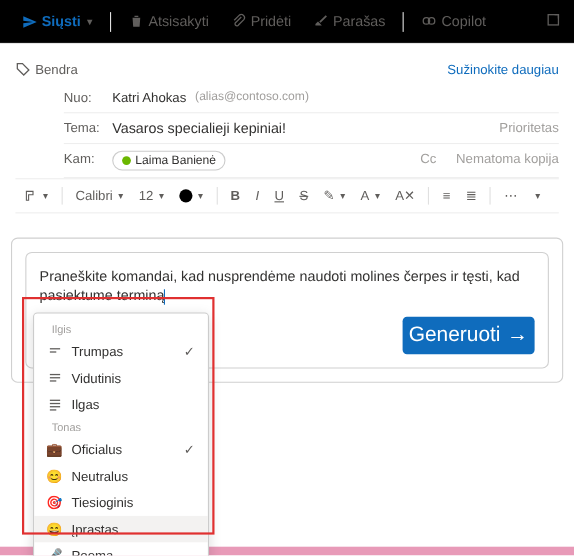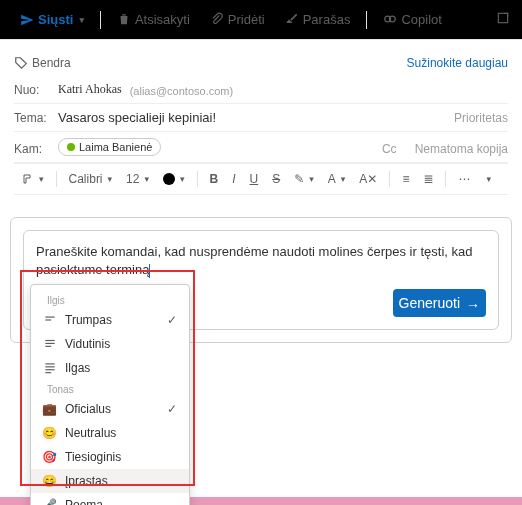--- a/index.html
+++ b/index.html
@@ -11,23 +11,23 @@
 .tb-item svg { fill: #605e5c; width: 14px; height: 14px; }
 .tb-sep { width: 1px; height: 18px; background: #e0e0e0; margin: 0 4px; }
 .chev { font-size: 9px; color: #605e5c; margin-left: 2px; }
 .popout { margin-left: auto; color: #605e5c; cursor: pointer; }
 
 .composer { padding: 10px 14px; }
 .tag-row { display: flex; align-items: center; justify-content: space-between; padding: 6px 0; }
 .tag { display: flex; align-items: center; gap: 4px; color: #605e5c; }
 .learn-link { color: #0f6cbd; cursor: pointer; }
 
-.field-row { display: flex; align-items: flex-end; padding: 6px 0; border-bottom: 1px solid #eee; gap: 8px; }
+.field-row { display: flex; align-items: flex-start; padding: 6px 0; border-bottom: 1px solid #eee; gap: 8px; margin-left: 44px; }
 .field-label { width: 36px; color: #605e5c; font-size: 12px; }
-.from-name { font-weight: 400; font-family: Liberation Serif, serif; }
+.from-name { font-weight: 400; }
 .alias { color: #a19f9d; font-size: 11px; }
 .pill { display: inline-flex; align-items: center; gap: 4px; border: 1px solid #ccc; border-radius: 12px; padding: 2px 8px; font-size: 11px; }
 .pill .presence { width: 8px; height: 8px; border-radius: 50%; background: #6bb700; }
 .cc, .bcc, .prio { color: #a19f9d; font-size: 12px; margin-left: auto; }
 .cc { margin-left: auto; }
 .bcc { margin-left: 10px; }
 .subject { font-size: 13px; }
 
 .fmt-bar { display: flex; align-items: center; gap: 6px; padding: 6px 4px; border-bottom: 1px solid #eee; border-top: 1px solid #eee; color: #605e5c; flex-wrap: nowrap; overflow: hidden; }
 .fmt-bar .item { display: flex; align-items: center; gap: 3px; padding: 2px 4px; cursor: pointer; font-size: 12px; }
@@ -37,21 +37,21 @@
 .copilot-card { margin: 12px 10px; border: 1px solid #d0d0d0; border-radius: 6px; padding: 12px; position: relative; }
 .cp-header { display: flex; justify-content: space-between; align-items: center; margin-bottom: 10px; }
 .cp-title { font-weight: 600; font-size: 14px; display: flex; align-items: center; gap: 6px; }
 .cp-close { cursor: pointer; color: #605e5c; font-size: 14px; }
 .cp-input { border: 1px solid #d0d0d0; border-radius: 6px; padding: 12px; }
 .cp-text { font-size: 13px; line-height: 1.4; }
 .cursor { display: inline-block; width: 1px; height: 14px; background: #0f6cbd; vertical-align: middle; animation: blink 1s infinite; }
 @keyframes blink { 50% { opacity: 0; } }
 .cp-actions { display: flex; justify-content: space-between; align-items: center; margin-top: 10px; }
 .cp-left { display: flex; align-items: center; gap: 10px; color: #0f6cbd; }
-.gen-btn { display: flex; align-items: center; gap: 6px; background: #0f6cbd; color: #fff; border-radius: 4px; padding: 6px 6px; font-size: 14px; cursor: pointer; }
+.gen-btn { display: flex; align-items: center; gap: 6px; background: #0f6cbd; color: #fff; border-radius: 4px; padding: 6px 6px; font-size: 19px; cursor: pointer; }
 
 .dropdown { position: absolute; top: 284px; left: 30px; width: 160px; background: #fff; border: 1px solid #ccc; border-radius: 4px; box-shadow: 0 4px 12px rgba(0,0,0,0.15); padding: 6px 0; z-index: 10; }
 .dd-section { font-size: 10px; color: #a19f9d; padding: 4px 16px 2px; }
 .dd-item { display: flex; align-items: flex-end; padding: 5px 12px; font-size: 12px; cursor: pointer; gap: 8px; }
 .dd-item:hover, .dd-item.hover { background: #f3f2f1; }
 .dd-item .check { margin-left: auto; color: #605e5c; }
 .dd-icon { width: 14px; height: 14px; display: flex; align-items: center; justify-content: center; font-size: 12px; }
 
 .highlight-box { position: absolute; top: 270px; left: 20px; width: 175px; height: 216px; border: 2px solid #e03030; pointer-events: none; z-index: 20; }
 .pink-bar { position: absolute; bottom: 0; left: 0; width: 522px; height: 8px; background: #e89ab8; }

